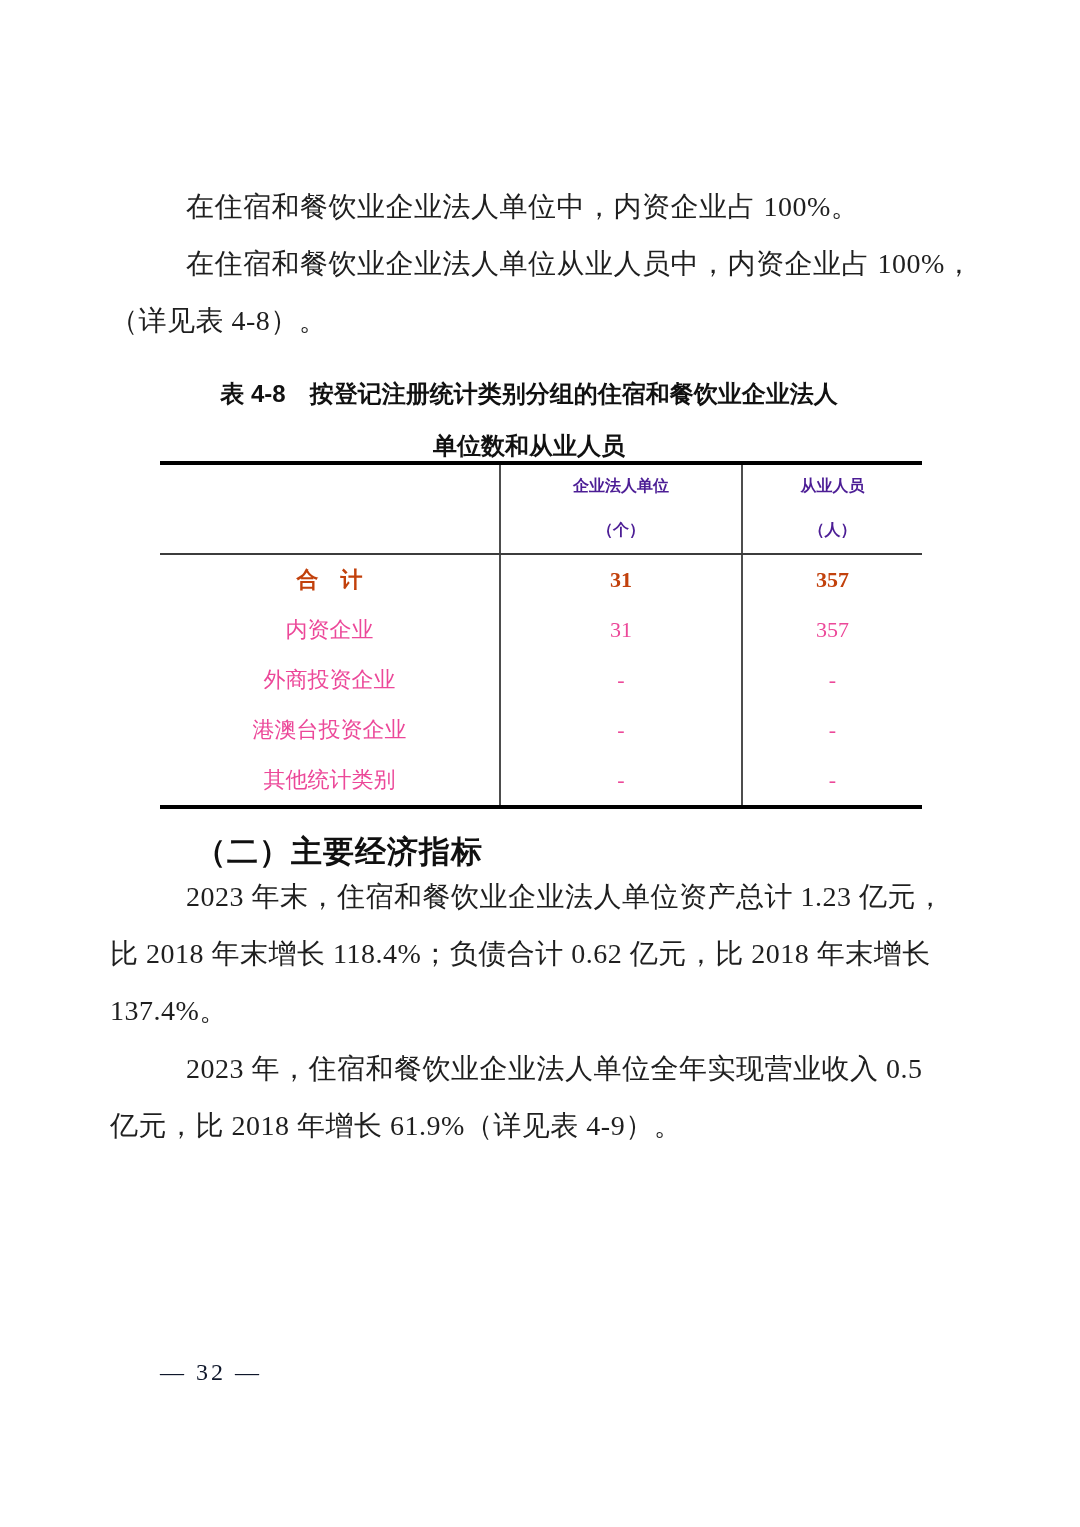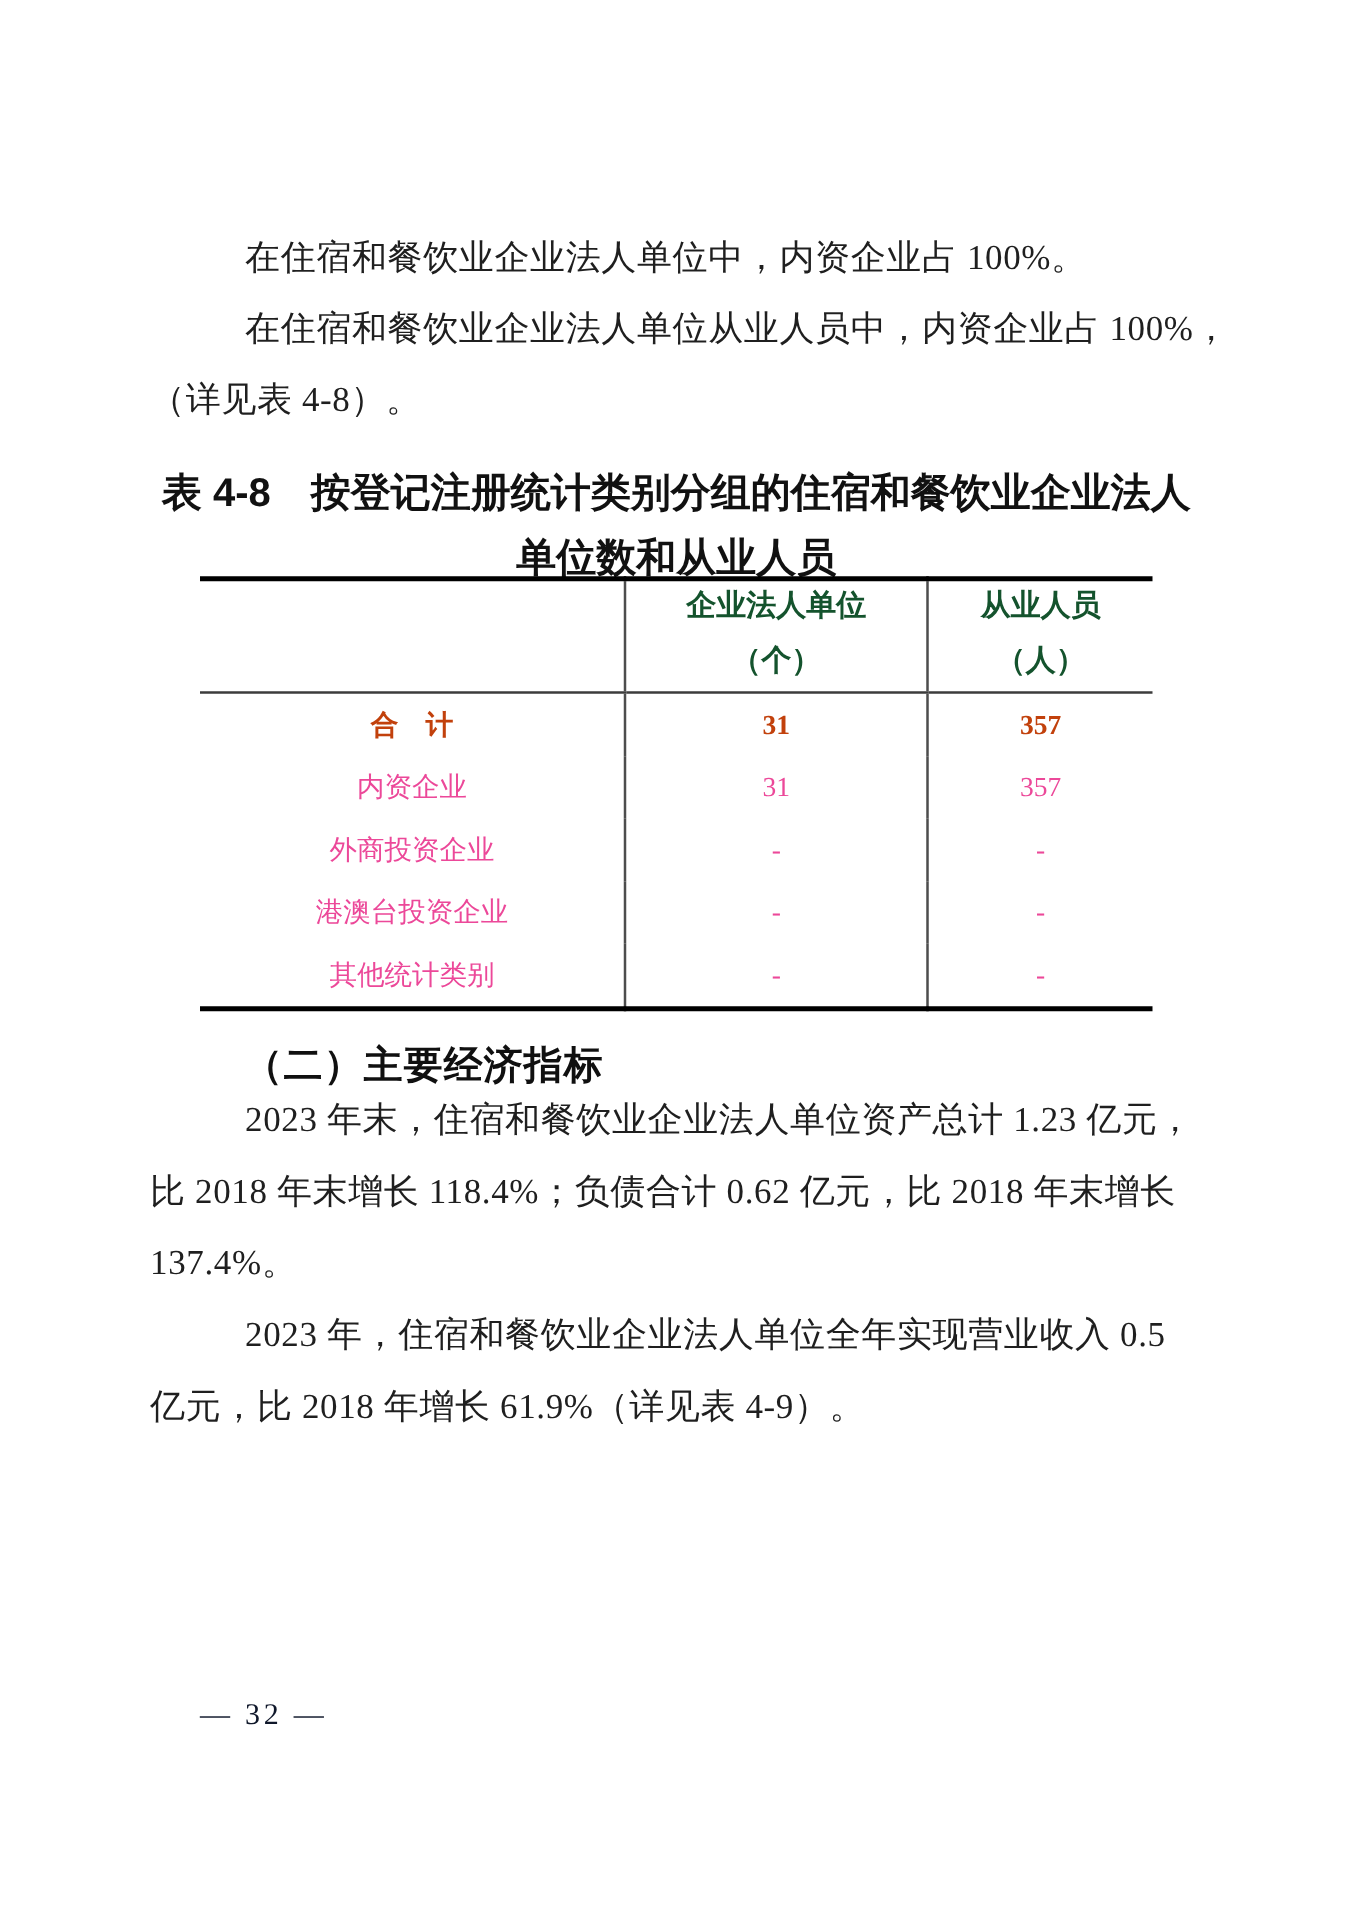--- a/index.html
+++ b/index.html
@@ -5,57 +5,57 @@
   html,body{margin:0;padding:0;background:#e8e8e8;}
   .page{
     position:relative;
     width:1080px;height:1527px;
     background:#ffffff;
     margin:0 auto;
     overflow:hidden;
     font-family:"Liberation Serif","DejaVu Serif",serif;
     color:#1f1f1f;
   }
-  .flow{position:absolute;left:120px;width:850px;}
+  .flow{position:absolute;left:110px;width:850px;}
   .bline{
     font-size:28px;
     line-height:57px;
     height:57px;
     white-space:nowrap;
     letter-spacing:0.5px;
   }
   .indent{padding-left:76px;}
   .table-title{
     position:absolute;
-    top:368px;left:120px;width:842px;
+    top:368px;left:108px;width:842px;
     text-align:center;
     font-family:"Liberation Sans","DejaVu Sans",sans-serif;
     font-weight:700;
-    font-size:32px;
+    font-size:24px;
     line-height:52px;
     color:#111;
   }
   .table-title .t-line{white-space:nowrap;}
   table.stat{
     position:absolute;
     top:461px;left:160px;
     width:762px;
     border-collapse:collapse;
     table-layout:fixed;
     border-top:4px solid #000;
     border-bottom:4px solid #000;
   }
   table.stat td{padding:0;}
   td.sep{border-left:2px solid #4d4d4d;}
   thead td{
     border-bottom:2px solid #3c3c3c;
     font-family:Liberation Mono, monospace;
     font-weight:700;
-    font-size:24px;
-    color:#14532d;
+    font-size:16px;
+    color:#4c1d95;
     text-align:center;
     vertical-align:top;
     padding-top:14px;
     height:88px;
   }
   thead .hline{line-height:44px;white-space:nowrap;}
   tbody td{
     height:50px;
     font-size:22px;
     text-align:center;

